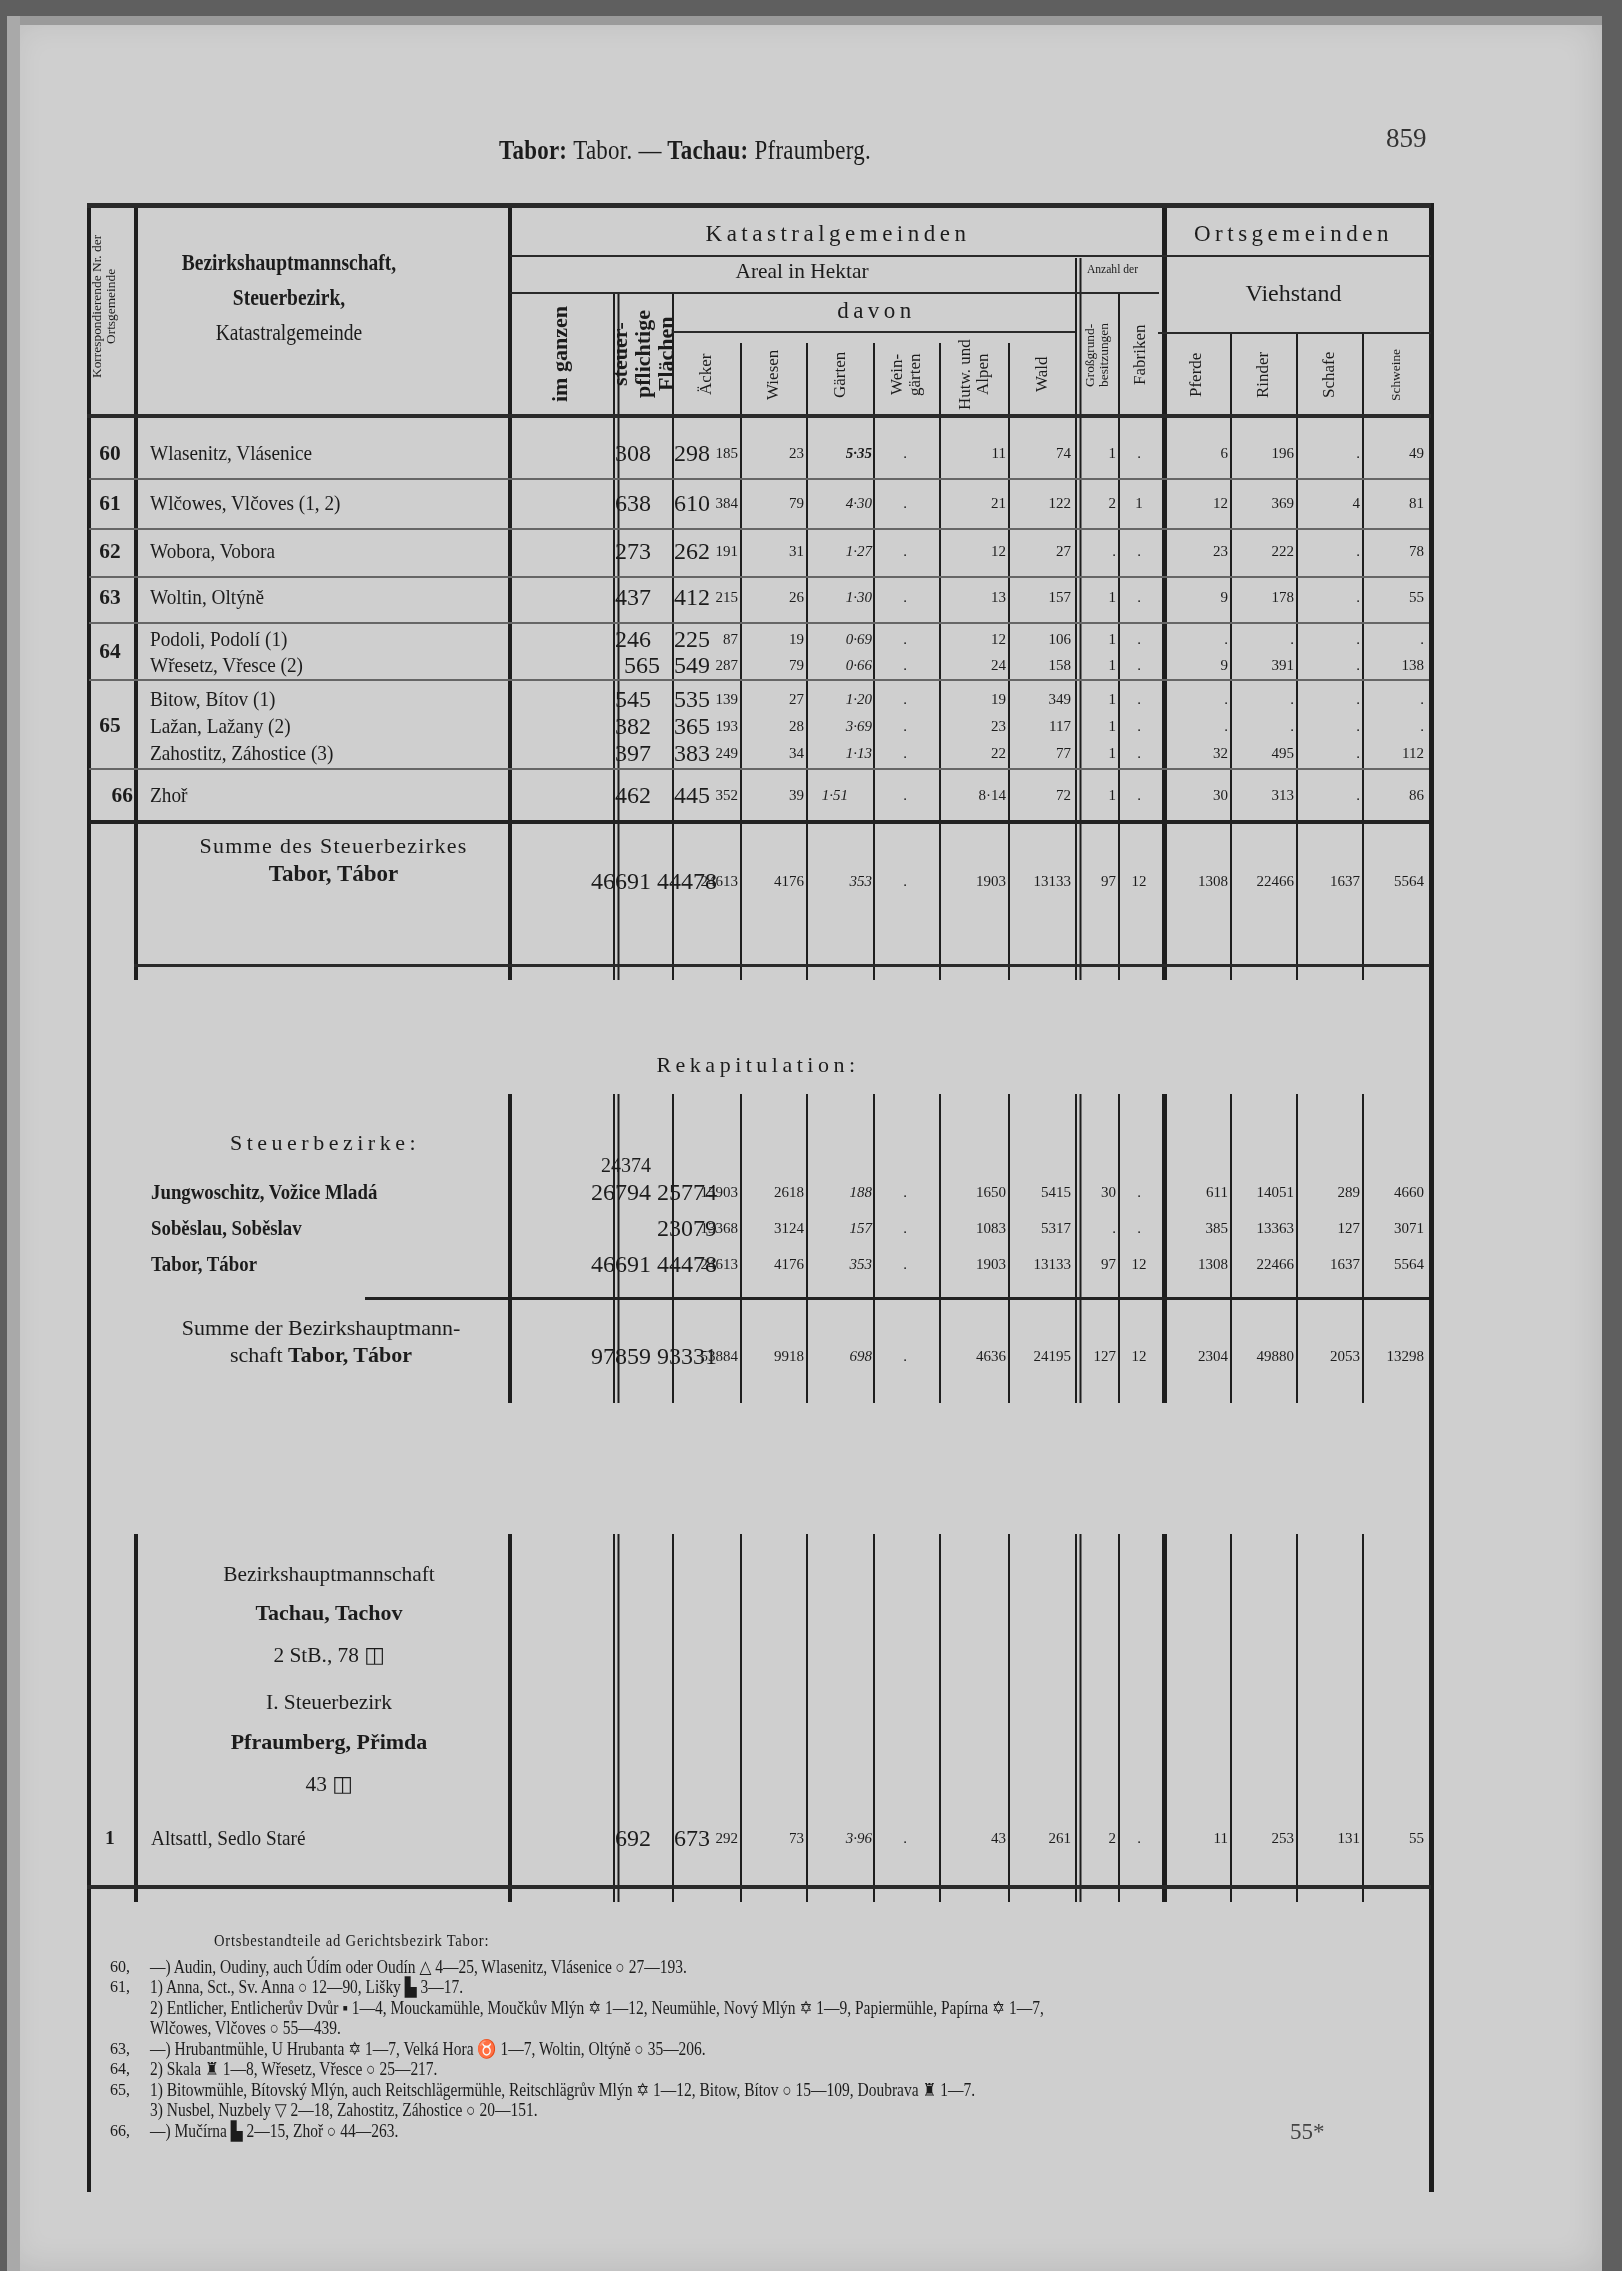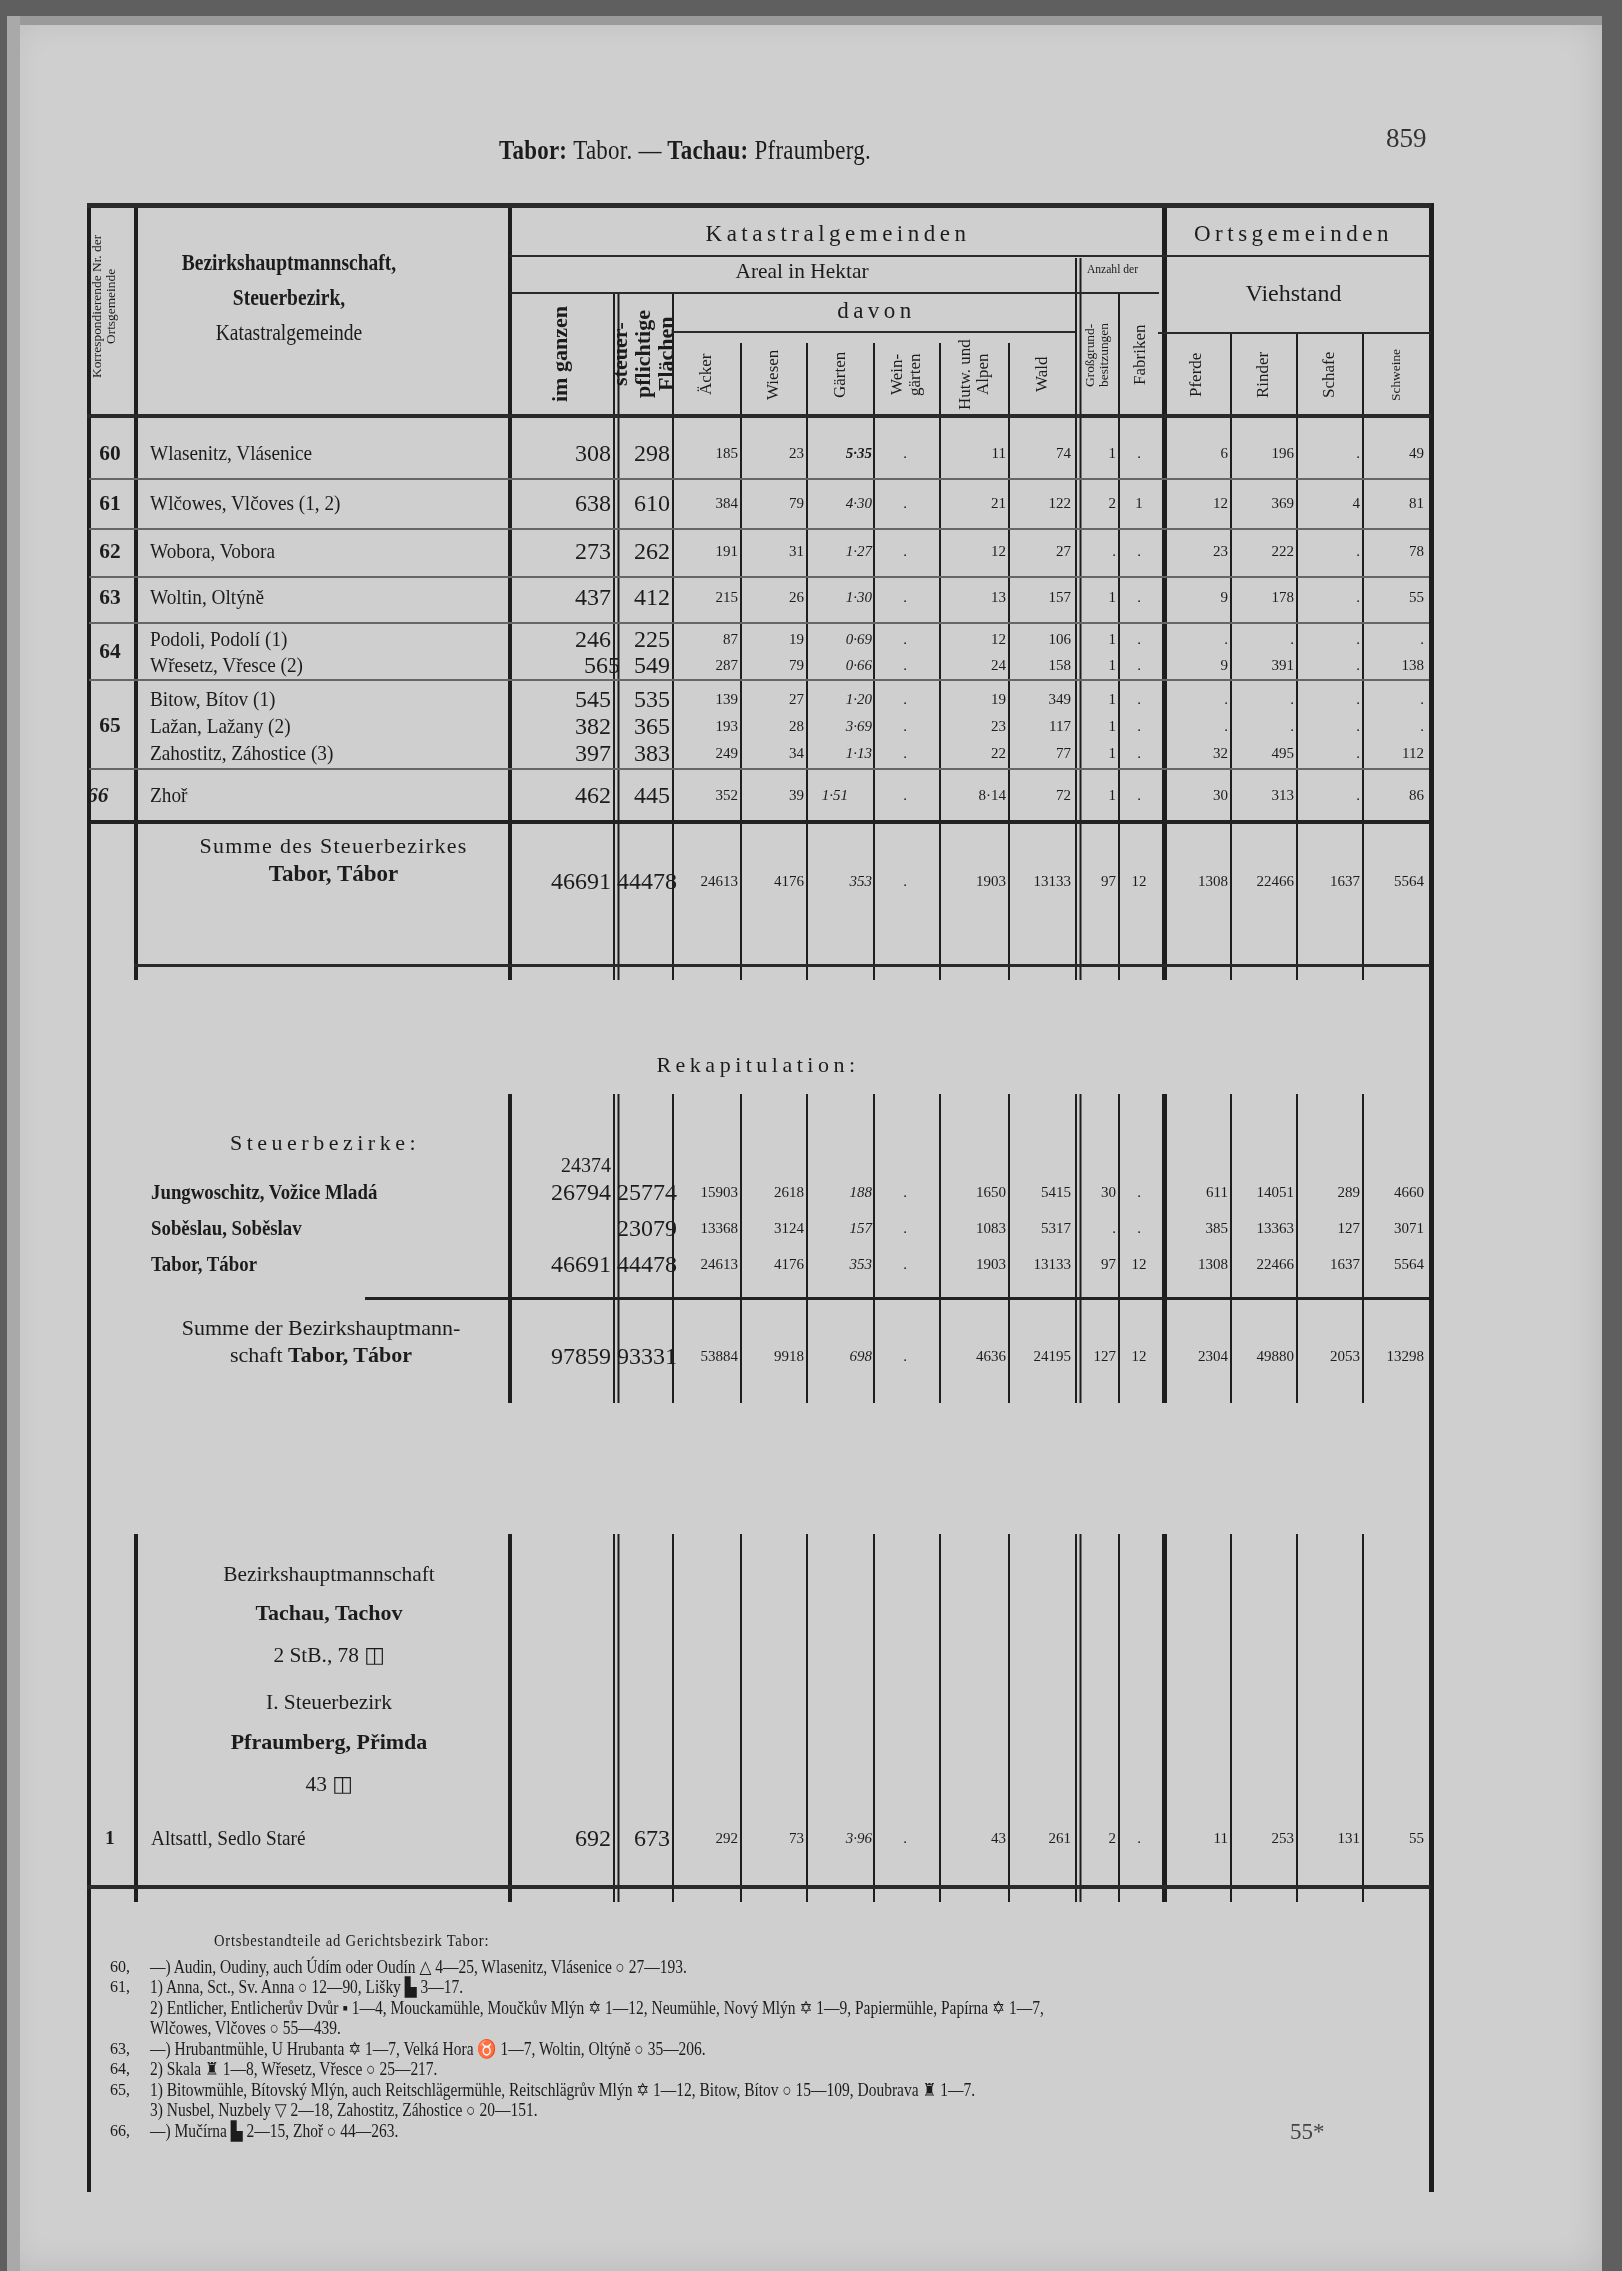--- a/index.html
+++ b/index.html
@@ -32,21 +32,21 @@
     position:absolute; writing-mode:vertical-rl; transform:rotate(180deg);
     font-size:17px; text-align:center; line-height:1.05;
   }
   .vert.big { font-size:22px; font-weight:bold; }
   .vert.small { font-size:13.4px; }
   .name-hdr { position:absolute; left:160px; top:250px; width:258px; text-align:center; }
   .name-hdr .b { font-weight:bold; font-size:23px; transform:scaleX(0.85); display:block; margin-bottom:9px;}
   .name-hdr .n { font-size:23px; transform:scaleX(0.85); display:block; }
   .cell { position:absolute; text-align:right; white-space:nowrap; }
   .c-nr { left:0; width:46px; text-align:center; font-size:22px; font-weight:bold; }
-  .c-big { font-size:24px; }
+  .c-big { font-size:24px;padding-left:40px; }
   .c-sm { font-size:15px; }
   .c-it { font-style:italic; }
 
   .center-text { position:absolute; text-align:center; }
   .bold { font-weight:bold; }
   .notes { position:absolute; left:138px; font-size:18px; line-height:20.5px; transform:scaleX(0.86); transform-origin:left; white-space:nowrap; }
 </style>
 </head>
 <body>
 
@@ -317,21 +317,21 @@
 <div class="cell c-sm" style="left:873px;width:64px;top:740px;text-align:center;line-height:27px;">.</div>
 <div class="cell c-sm" style="left:939px;width:67px;top:740px;text-align:right;line-height:27px;">22</div>
 <div class="cell c-sm" style="left:1008px;width:63px;top:740px;text-align:right;line-height:27px;">77</div>
 <div class="cell c-sm" style="left:1076px;width:40px;top:740px;text-align:right;line-height:27px;">1</div>
 <div class="cell c-sm" style="left:1118px;width:42px;top:740px;text-align:center;line-height:27px;">.</div>
 <div class="cell c-sm" style="left:1164px;width:64px;top:740px;text-align:right;line-height:27px;">32</div>
 <div class="cell c-sm" style="left:1230px;width:64px;top:740px;text-align:right;line-height:27px;">495</div>
 <div class="cell c-sm" style="left:1296px;width:64px;top:740px;text-align:right;line-height:27px;">.</div>
 <div class="cell c-sm" style="left:1362px;width:62px;top:740px;text-align:right;line-height:27px;">112</div>
 <div class="hline" style="left:89px;top:768px;width:1340px;height:1.8px;background:#666;"></div>
-<div class="cell c-nr" style="left:87px;width:46px;top:777px;line-height:36px;text-align:left;font-size:21.4px;font-weight:bold;font-style:italic;">66</div>
+<div class="cell c-nr" style="left:87px;width:46px;top:777px;line-height:36px;text-align:right;font-size:21.4px;font-weight:bold;">66</div>
 <div class="cell" style="left:150px;top:777px;line-height:36px;font-size:21.4px;text-align:left;transform:scaleX(0.9);transform-origin:left;">Zhoř</div>
 <div class="cell c-big" style="left: 508px; width: 103px; top: 777px; text-align: right; line-height: 36px; font-size: 24px;">462</div>
 <div class="cell c-big" style="left: 617px; width: 53px; top: 777px; text-align: right; line-height: 36px; font-size: 24px;">445</div>
 <div class="cell c-sm" style="left:672px;width:66px;top:777px;text-align:right;line-height:36px;">352</div>
 <div class="cell c-sm" style="left:740px;width:64px;top:777px;text-align:right;line-height:36px;">39</div>
 <div class="cell c-sm c-it" style="left:806px;width:42px;top:777px;text-align:right;line-height:36px;">1·51</div>
 <div class="cell c-sm" style="left:873px;width:64px;top:777px;text-align:center;line-height:36px;">.</div>
 <div class="cell c-sm" style="left:939px;width:67px;top:777px;text-align:right;line-height:36px;">8·14</div>
 <div class="cell c-sm" style="left:1008px;width:63px;top:777px;text-align:right;line-height:36px;">72</div>
 <div class="cell c-sm" style="left:1076px;width:40px;top:777px;text-align:right;line-height:36px;">1</div>

